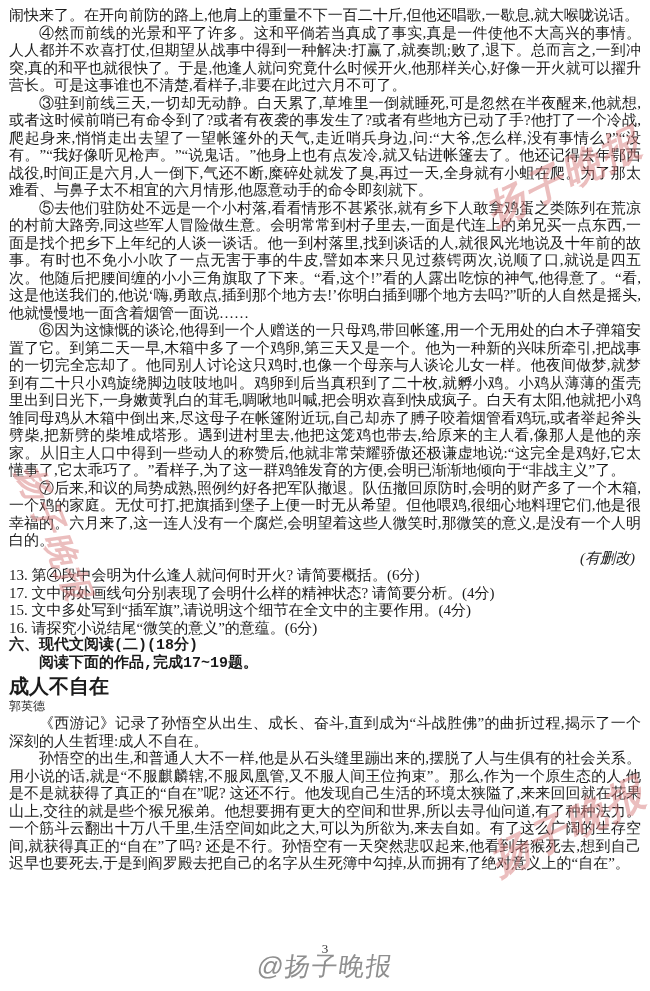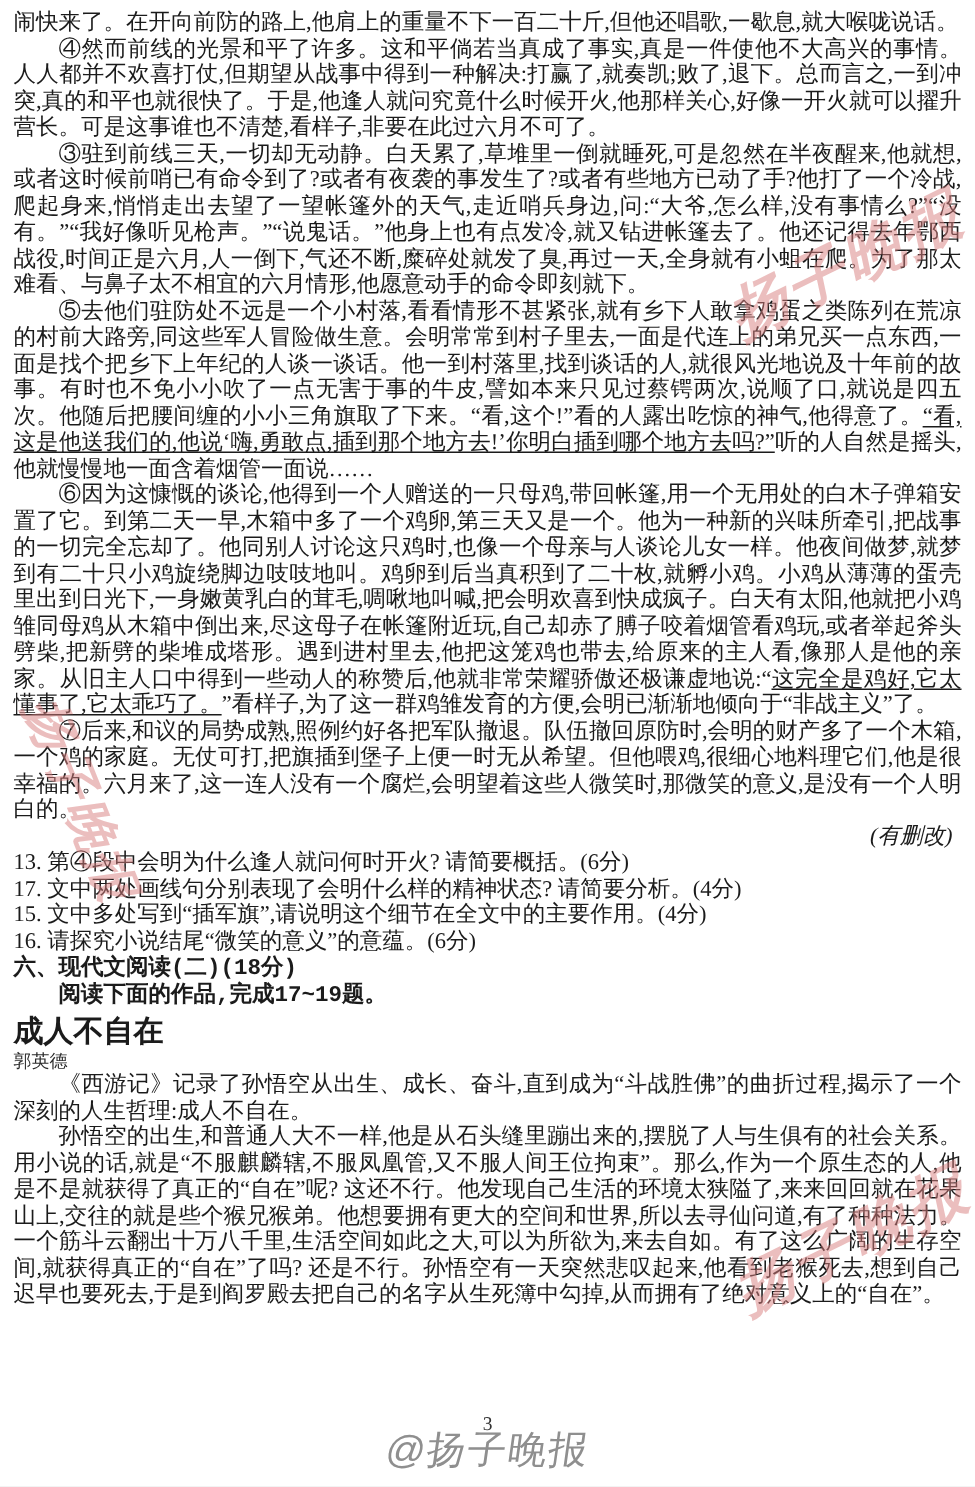--- a/index.html
+++ b/index.html
@@ -7,34 +7,35 @@
     position:relative; width:650px; height:991px; margin:0 auto;
     background:#ffffff; overflow:hidden;
     font-family:"Liberation Serif","DejaVu Serif",serif;
   }
   .content { position:absolute; top:7px; left:9px; width:632px; }
   .content p {
     margin:0; font-size:15px; line-height:17.5px;
     text-align:justify; color:#1b1b1b;
   }
   .indent { text-indent:2em; }
-  .underline { text-decoration:underline; text-underline-offset:2px; }
+  .underline { text-underline-offset:2px; }
   .attribution { text-align:right !important; padding-right:6px;font-style:italic; }
   .bold-hei {
     font-family:Liberation Mono, monospace;
     font-weight:bold;
   }
   .essay-title {
     text-align:left; font-size:20px !important;
     line-height:24px !important; margin-top:4px !important;
-    font-family:Liberation Sans, sans-serif; font-weight:bold;
+    font-family:Liberation Mono, monospace; font-weight:bold;
   }
   .essay-author {
     text-align:center; font-size:12px !important; line-height:15px !important;
     color:#2a2a2a !important;
+    font-family:Liberation Mono, monospace;
   }
   .stamp {
     position:absolute; font-size:40px; font-weight:bold; font-style:italic;
     opacity:0.5; white-space:nowrap; pointer-events:none;
     font-family:"DejaVu Serif","Liberation Serif",serif;
     letter-spacing:2px;
   }
   .stamp-a { left:488px; top:186px; transform:rotate(-26deg); transform-origin:left center; }
   .stamp-b { left:48px; top:458px; font-size:34px; transform:rotate(68deg); transform-origin:left top; }
   .stamp-c { left:492px; top:836px; transform:rotate(-26deg); transform-origin:left center; }

